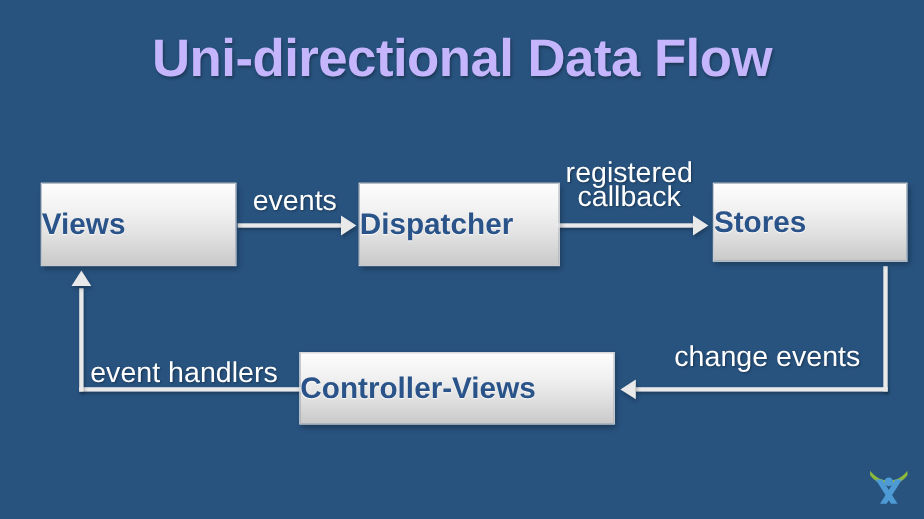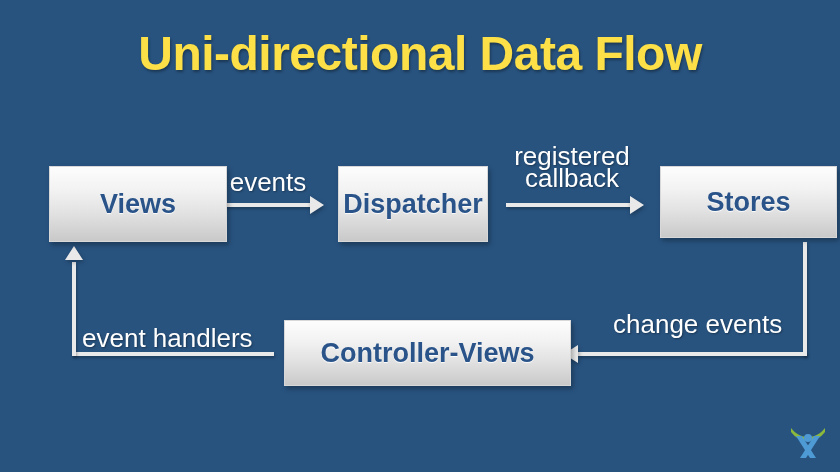--- a/index.html
+++ b/index.html
@@ -17,52 +17,51 @@
     -webkit-font-smoothing: antialiased;
   }
 
   
   #title {
     position: absolute;
     left: 0;
     top: 26px;
     width: 840px;
     text-align: center;
-    color: #fde047;
+    color: #c4b5fd;
     font-size: 48px;
     font-weight: bold;
     letter-spacing: -0.5px;
     text-shadow: 1px 2px 3px rgba(0,0,0,0.35);
     white-space: nowrap;
   }
 
   
   .node {
     position: absolute;
     background: linear-gradient(to bottom, #fdfdfd 0%, #f2f2f2 32%, #e2e2e2 62%, #c9c9c9 100%);
     border: 1px solid #d8d8d8;
     box-shadow: 2px 3px 5px rgba(0,0,0,0.30);
     display: flex;
     align-items: center;
-    justify-content: center;
+    justify-content: flex-start;
     box-sizing: border-box;
     z-index: 5;
-    margin-left: 12px;
   }
   .node-label {
     color: #2a5489;
     font-size: 27px;
     font-weight: bold;
     letter-spacing: 0px;
     text-shadow: 0px 1px 1px rgba(255,255,255,0.9);
     white-space: nowrap;
   }
 
   #node-views       { left: 37px;  top: 166px; width: 178px; height: 76px; }
-  #node-dispatcher  { left: 326px; top: 166px; width: 150px; height: 76px; }
+  #node-dispatcher  { left: 326px; top: 166px; width: 183px; height: 76px; }
   #node-stores      { left: 648px; top: 166px; width: 177px; height: 72px; }
   #node-controller  { left: 272px; top: 320px; width: 287px; height: 66px; }
 
   
   .seg {
     position: absolute;
     background: #e9e9e9;
     box-shadow: 1px 2px 3px rgba(0,0,0,0.28);
     z-index: 2;
   }

